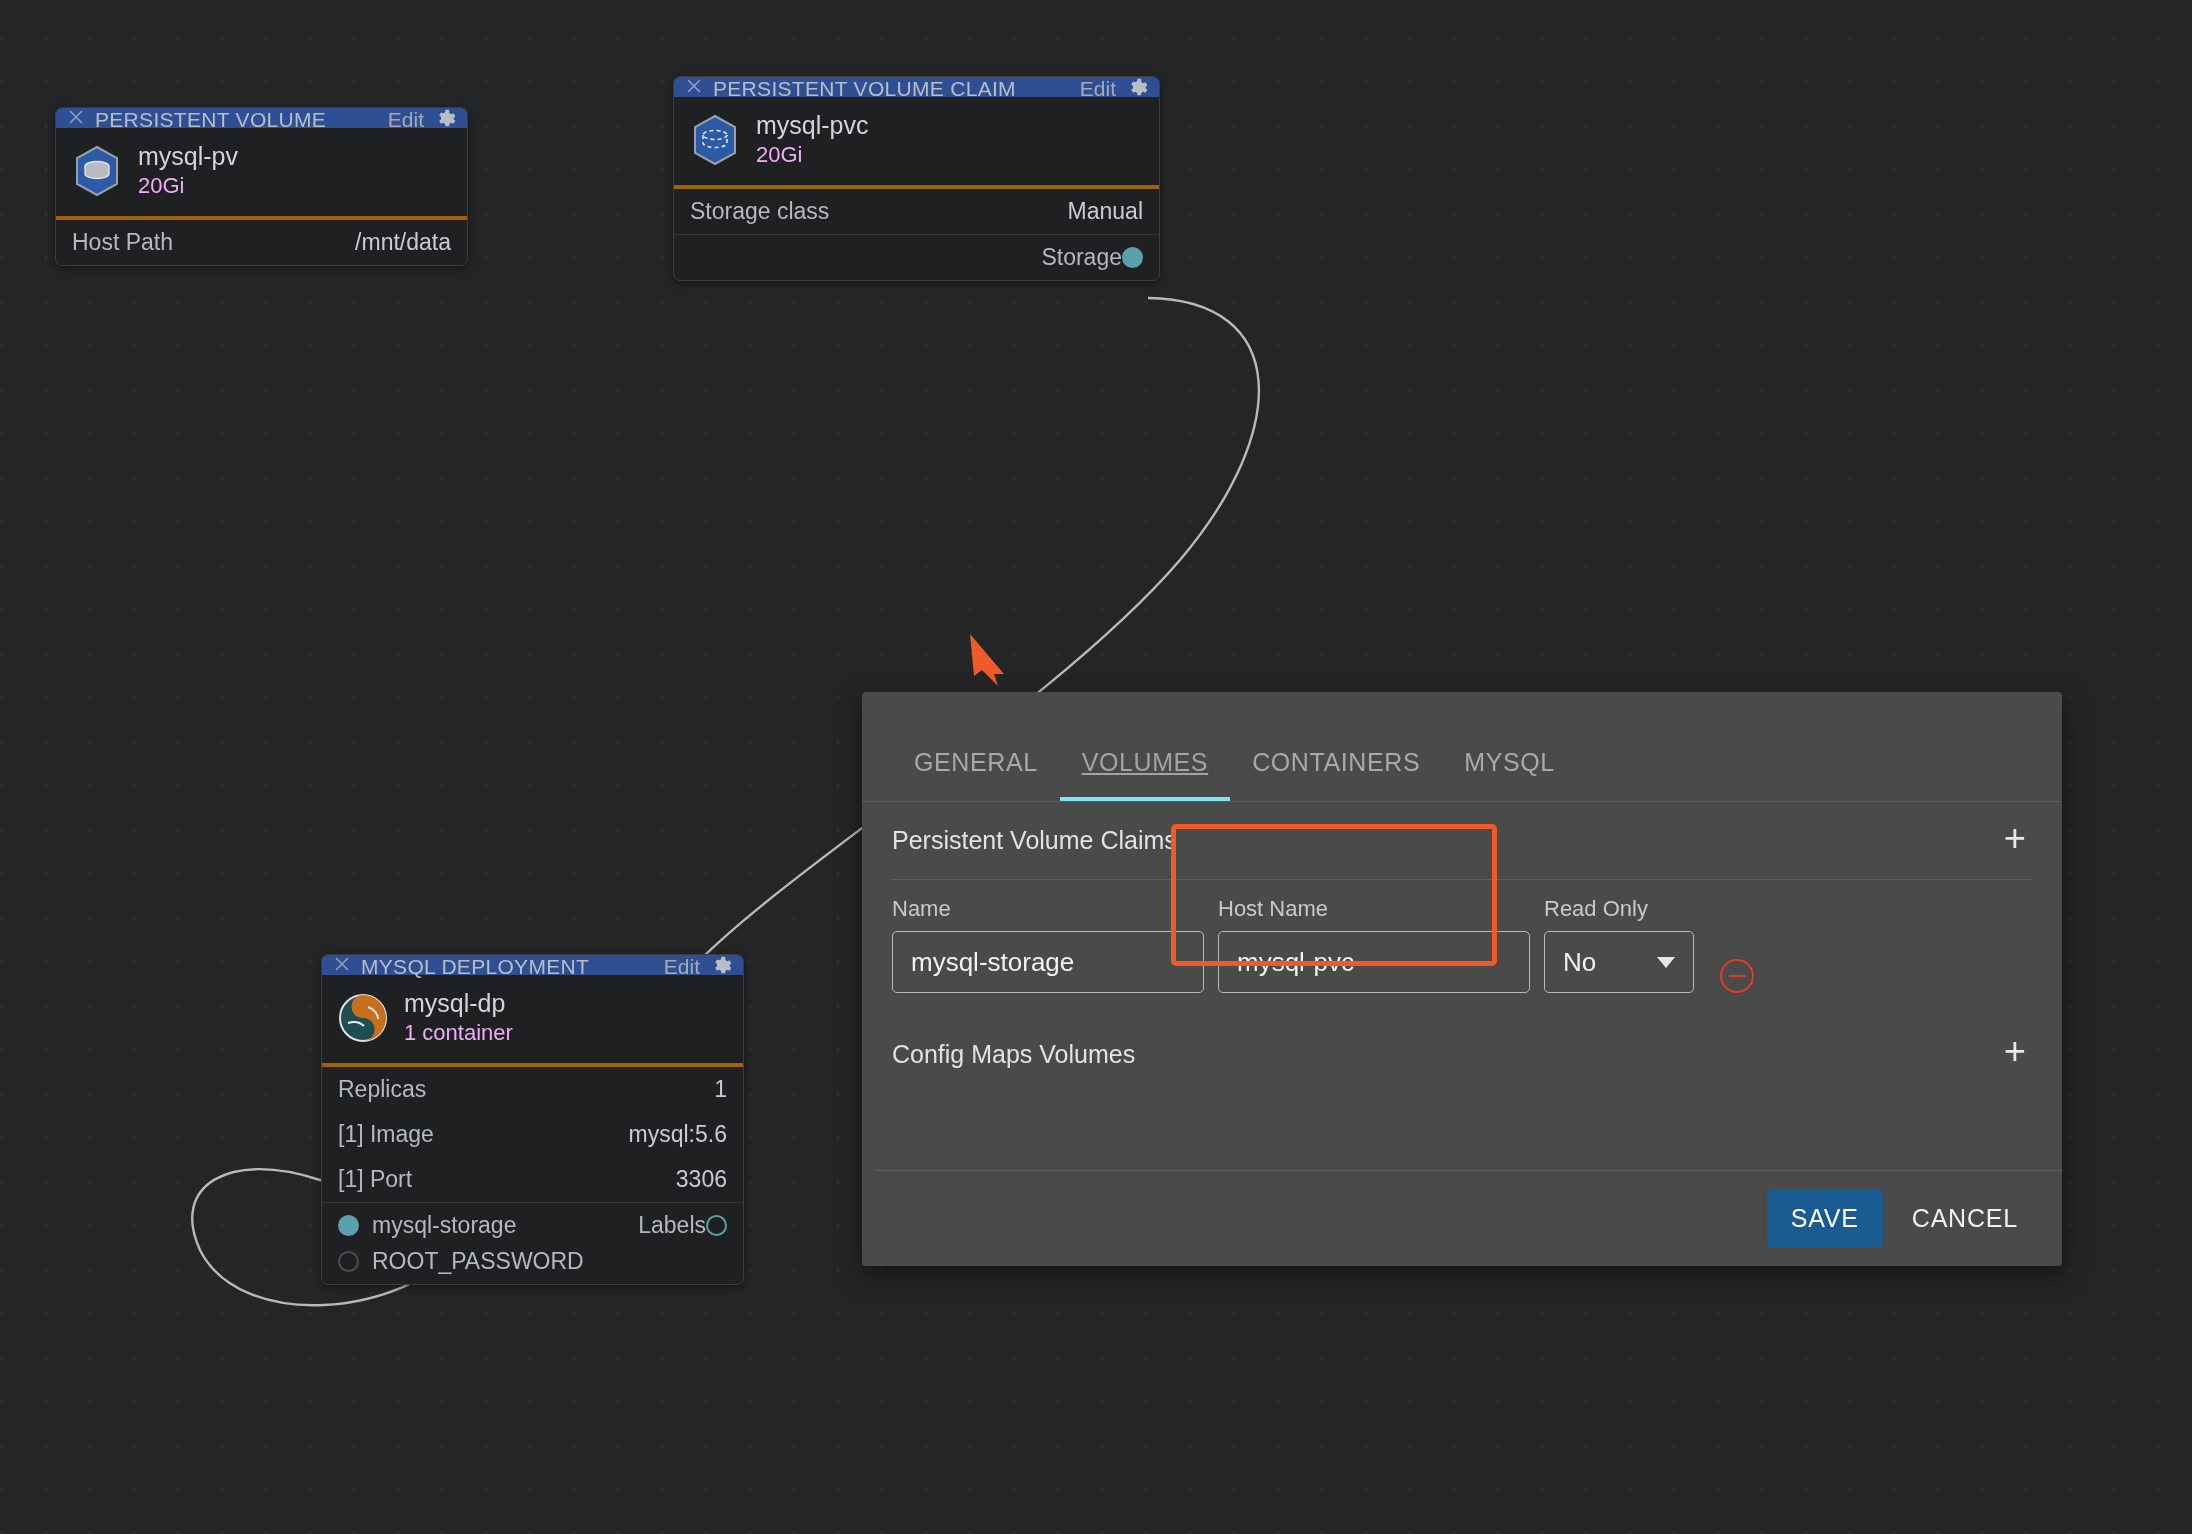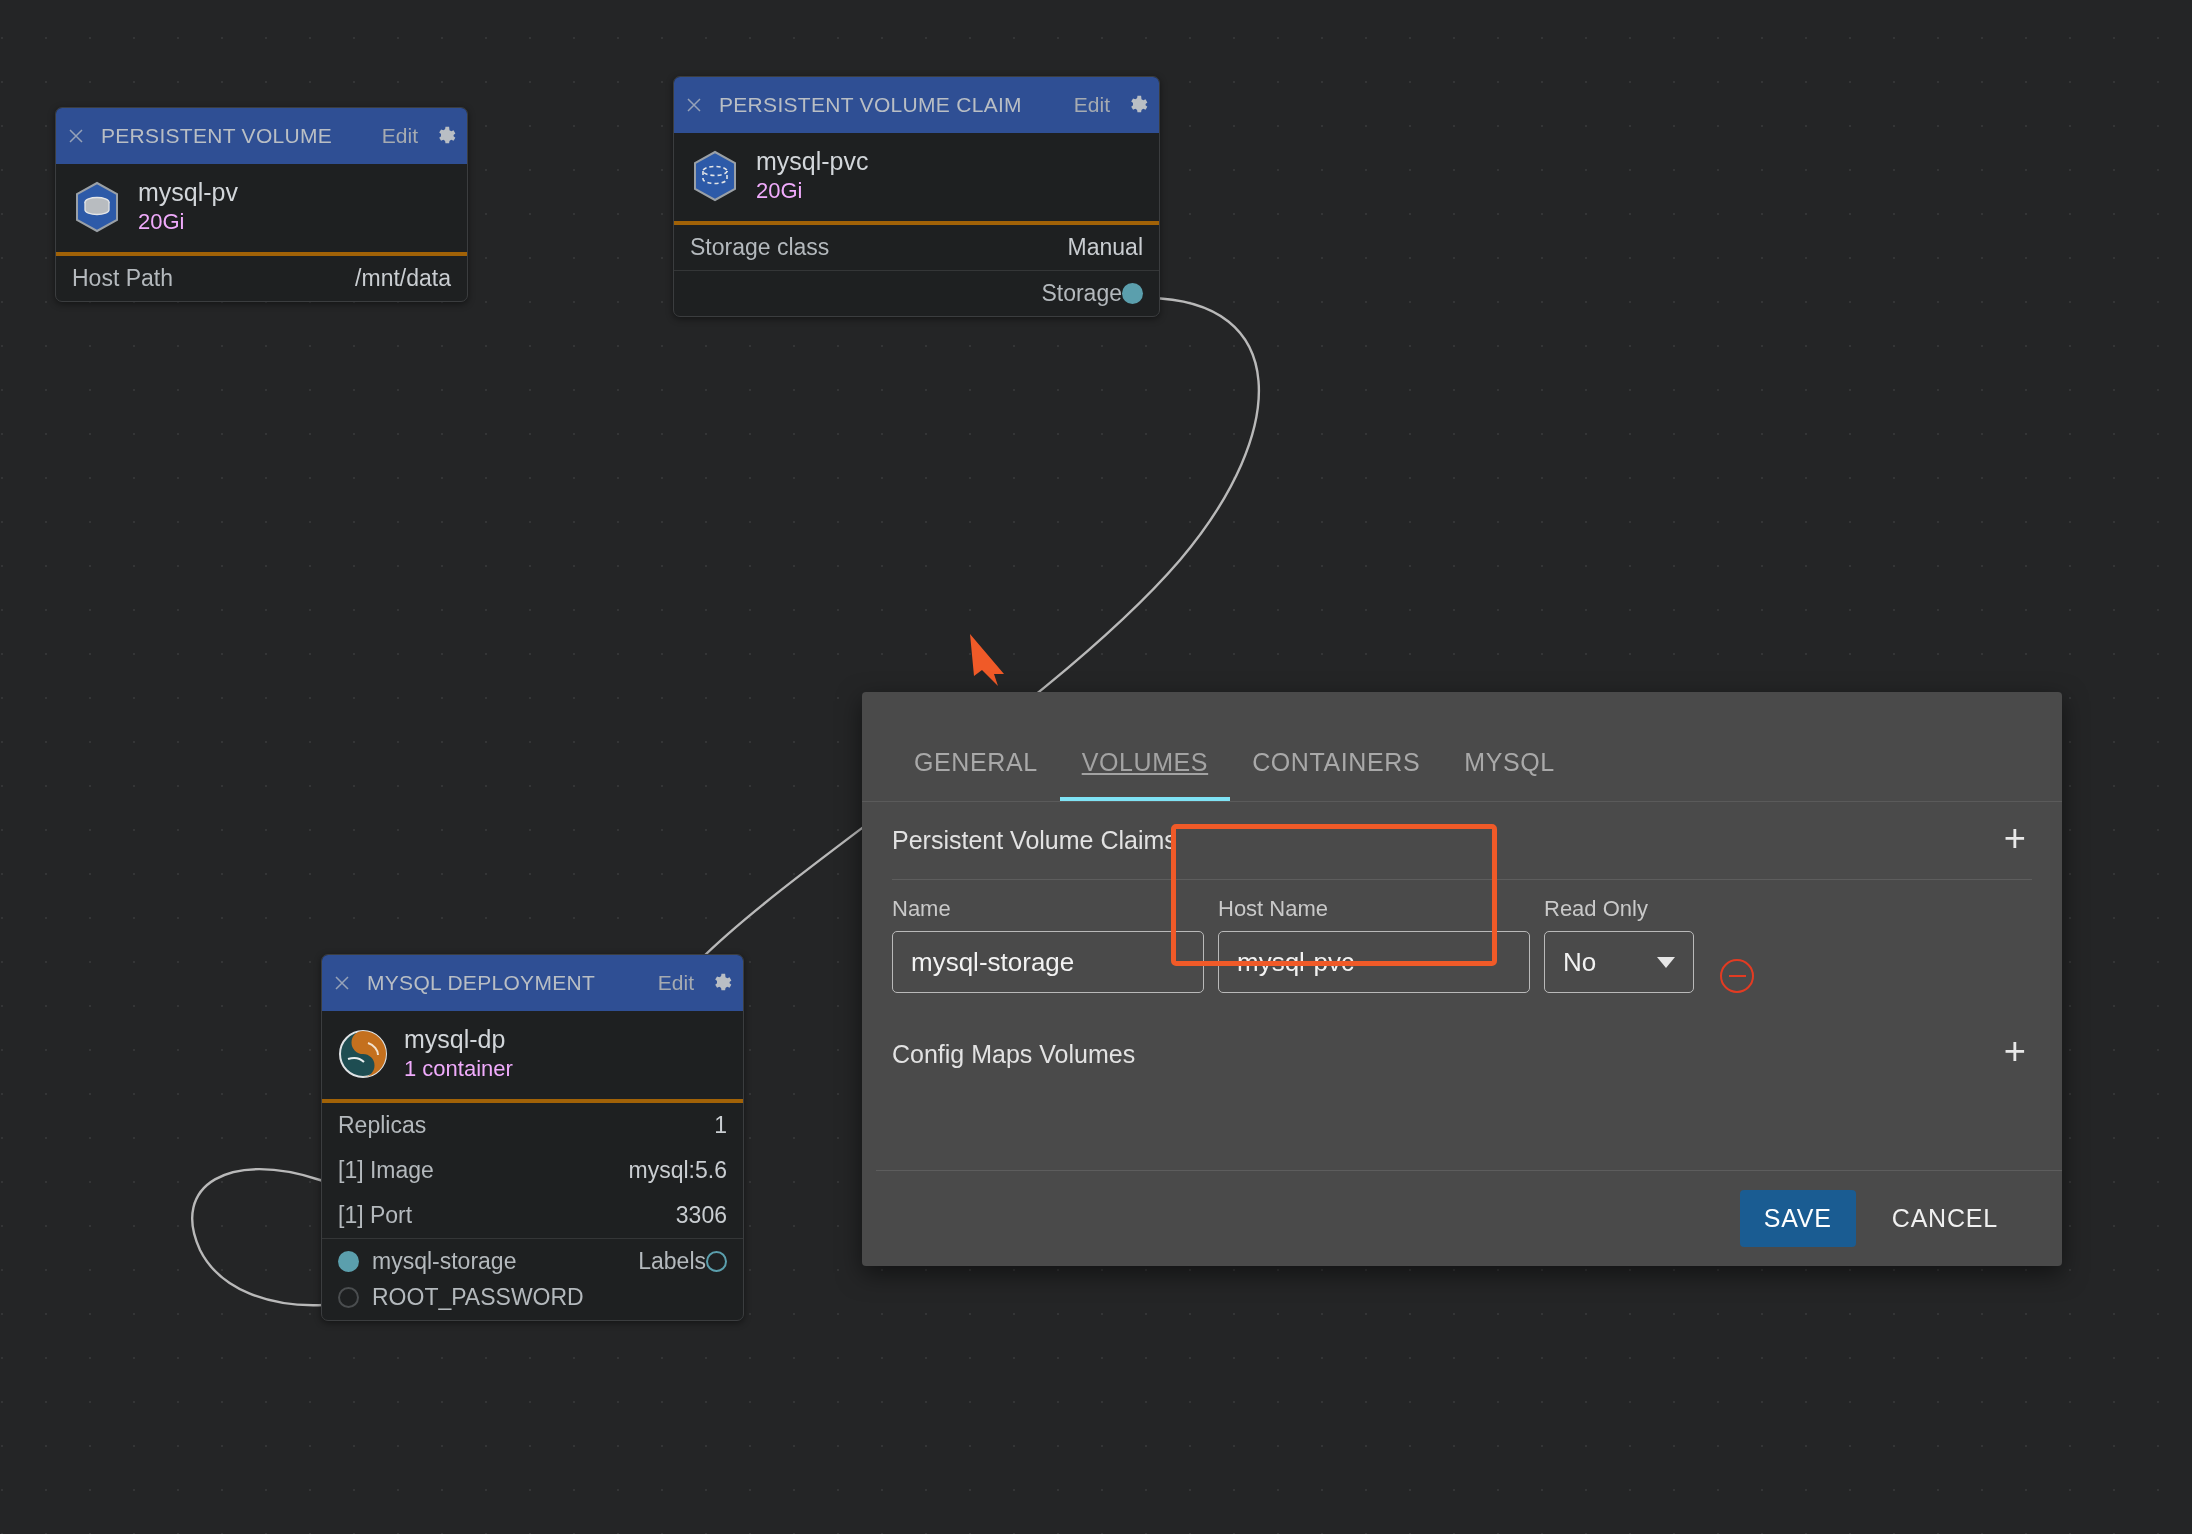--- a/index.html
+++ b/index.html
@@ -26,24 +26,24 @@
   .card {
     position: absolute;
     background: #1e2021;
     border: 1px solid #3b3d3f;
     border-radius: 7px;
     overflow: hidden;
     box-shadow: 0 2px 7px rgba(0,0,0,.45);
   }
   .card-head {
     background: #2f4f94;
-    display: flex; align-items: center;
-    height: 56px;
+    display: flex; align-items: flex-start;
+    height: 20px;
     padding: 0 11px 0 11px;
-    gap: 16px;
+    gap: 10px;
     color: #b9bec4;
   }
   .card-head .ttl {
     font-size: 21px;
     letter-spacing: .3px;
     color: #b9bec4;
     white-space: nowrap;
     flex: 1;
   }
   .card-head .edit {
@@ -180,22 +180,22 @@
     width: 326px; height: 142px;
     border: 5px solid #f05a28;
     border-radius: 5px;
     pointer-events: none;
   }
 
   .panel-footer {
     border-top: 1px solid #5d5d5d;
     height: 96px;
     display: flex; align-items: center; justify-content: flex-end;
-    gap: 18px;
-    padding: 0 46px 0 0;
+    gap: 11px;
+    padding: 0 26px 0 0;
     margin-left: 14px;
   }
   .btn-save {
     background: #1a5c92; color: #fff;
     font-size: 25px; letter-spacing: .8px;
     padding: 14px 24px; border-radius: 4px;
     border: none; font-family: "Liberation Sans", sans-serif;
   }
   .btn-cancel {
     background: transparent; color: #f0f0f0;

